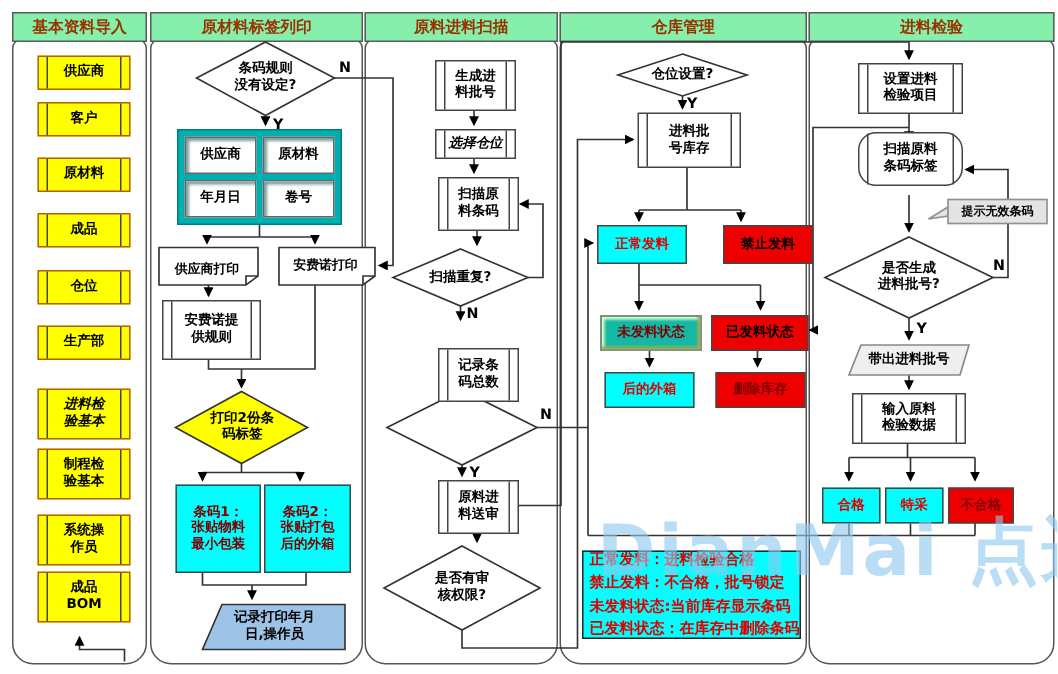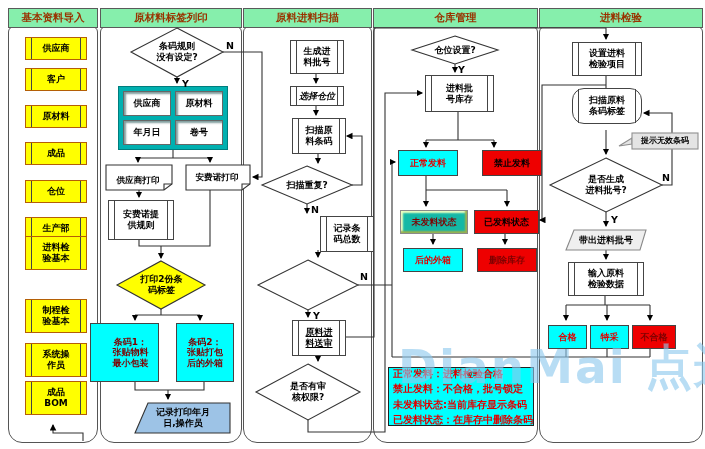--- a/index.html
+++ b/index.html
@@ -129,21 +129,21 @@
       <rect x="632" y="133" width="66" height="16" fill="#e4e4e4" stroke="#909090"></rect>
     </g>
   </svg>
 
   <div class="nb pp yellow" style="left:25px;top:37px;width:60px;height:21px;">供应商</div>
   <div class="nb pp yellow" style="left:25px;top:68px;width:60px;height:21px;">客户</div>
   <div class="nb pp yellow" style="left:25px;top:105px;width:60px;height:21px;">原材料</div>
   <div class="nb pp yellow" style="left:25px;top:142px;width:60px;height:21px;">成品</div>
   <div class="nb pp yellow" style="left:25px;top:180px;width:60px;height:21px;">仓位</div>
   <div class="nb pp yellow" style="left:25px;top:217px;width:60px;height:21px;">生产部</div>
-  <div class="nb pp yellow" style="left:25px;top:236px;width:60px;height:32px;">进料检
+  <div class="nb pp yellow" style="left:25px;top:259px;width:60px;height:32px;font-style:italic;">进料检
 验基本</div>
   <div class="nb pp yellow" style="left:25px;top:299px;width:60px;height:32px;">制程检
 验基本</div>
   <div class="nb pp yellow" style="left:25px;top:343px;width:60px;height:32px;">系统操
 作员</div>
   <div class="nb pp yellow" style="left:25px;top:381px;width:60px;height:32px;">成品
 BOM</div>
 
   <div class="lbl" style="left:134px;top:38px;width:86px;height:28px;">条码规则
 没有设定?</div>
@@ -156,41 +156,41 @@
     <div class="nb" style="position:relative;border:1px solid #666;box-shadow:2px 2px 2px rgba(0,60,60,.5) inset;">年月日</div>
     <div class="nb" style="position:relative;border:1px solid #666;box-shadow:2px 2px 2px rgba(0,60,60,.5) inset;">卷号</div>
   </div>
 
   <div class="lbl doclbl" style="left:106px;top:166px;width:64px;height:28px;">供应商打印</div>
   <div class="lbl doclbl" style="left:186px;top:166px;width:62px;height:22px;">安费诺打印</div>
   <div class="nb pp" style="left:108px;top:200px;width:64px;height:38px;">安费诺提
 供规则</div>
   <div class="lbl" style="left:118px;top:272px;width:87px;height:26px;">打印2份条
 码标签</div>
-  <div class="nb cyan dkred" style="left:90px;top:323px;width:55px;height:57px;padding-left:12px;">条码1：
+  <div class="nb cyan dkred" style="left:117px;top:323px;width:55px;height:57px;">条码1：
 张贴物料
 最小包装</div>
   <div class="nb cyan dkred" style="left:176px;top:323px;width:56px;height:57px;">条码2：
 张贴打包
 后的外箱</div>
   <div class="lbl" style="left:138px;top:404px;width:90px;height:27px;">记录打印年月
 日,操作员</div>
 
   <div class="nb pp" style="left:290px;top:40px;width:52px;height:32px;">生成进
 料批号</div>
   <div class="nb pp" style="left:290px;top:86px;width:52px;height:18px;font-style:italic;">选择仓位</div>
   <div class="nb pp" style="left:292px;top:118px;width:52px;height:34px;">扫描原
 料条码</div>
   <div class="lbl" style="left:267px;top:178px;width:80px;height:14px;">扫描重复?</div>
   <div class="yn" style="left:311px;top:204px;">N</div>
-  <div class="nb pp" style="left:292px;top:216px;width:52px;height:34px;margin-left:28px;">记录条
+  <div class="nb pp" style="left:292px;top:232px;width:52px;height:34px;">记录条
 码总数</div>
   <div class="yn" style="left:360px;top:271px;">N</div>
   <div class="yn" style="left:313px;top:310px;">Y</div>
-  <div class="nb pp" style="left:292px;top:320px;width:52px;height:34px;text-decoration:underline;">原料进
+  <div class="nb pp" style="left:292px;top:320px;width:52px;height:34px;">原料进
 料送审</div>
   <div class="lbl" style="left:266px;top:379px;width:84px;height:26px;">是否有审
 核权限?</div>
 
   <div class="lbl" style="left:417px;top:43px;width:76px;height:14px;">仓位设置?</div>
   <div class="yn" style="left:458px;top:64px;">Y</div>
   <div class="nb pp" style="left:425px;top:75px;width:67px;height:35px;">进料批
 号库存</div>
   <div class="nb cyan redtx" style="left:398px;top:150px;width:58px;height:24px;">正常发料</div>
   <div class="nb red" style="left:466px;top:150px;width:58px;height:24px;margin-left:16px;">禁止发料</div>

